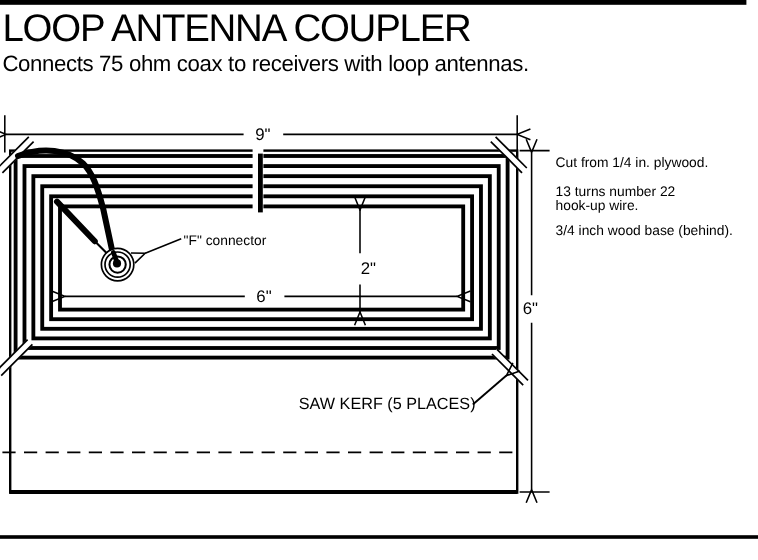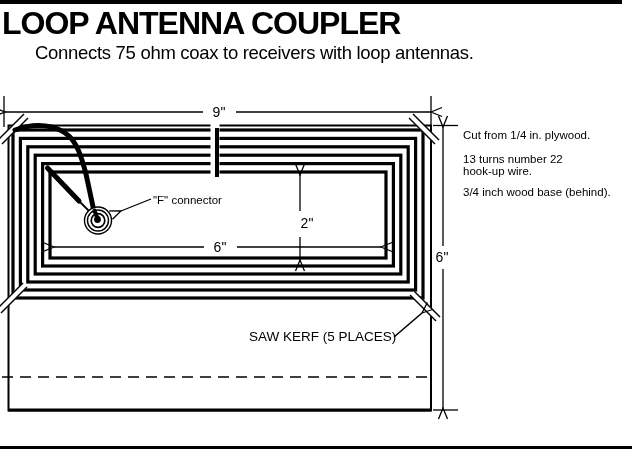--- a/index.html
+++ b/index.html
@@ -9,28 +9,27 @@
     background:#ffffff;
     overflow:hidden;
     font-family:"Liberation Sans",sans-serif;
     color:#000;
   }
   .top-rule{
     position:absolute;left:0;top:0;width:622px;height:4px;background:#000;
   }
   .title{
     position:absolute;left:2px;top:5px;
-    font-size:32px;font-weight:bold;letter-spacing:-1px;
+    font-size:32px;font-weight:normal;letter-spacing:-1px;
     white-space:nowrap;
   }
   .subtitle{
     position:absolute;left:2px;top:42px;
     font-size:18.5px;letter-spacing:-0.3px;
     white-space:nowrap;
-    margin-left:33px;
   }
   .diagram{
     position:absolute;left:0;top:0;width:632px;height:467px;
   }
   .footer-rule{
     position:absolute;left:0;top:446px;width:632px;height:3px;background:#000;
   }
   .footer-brand{
     position:absolute;left:2px;top:450px;
     font-family:"Liberation Serif",serif;

